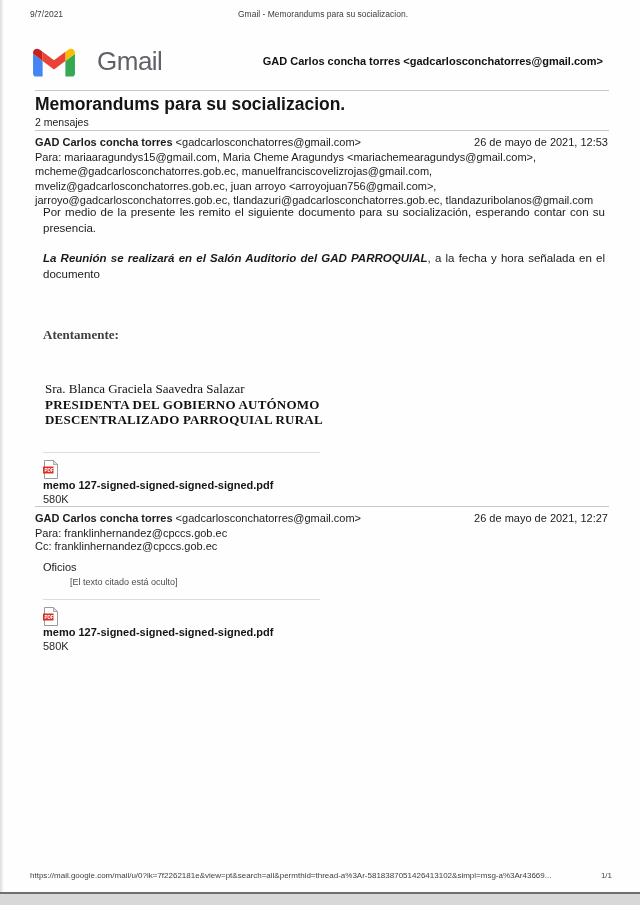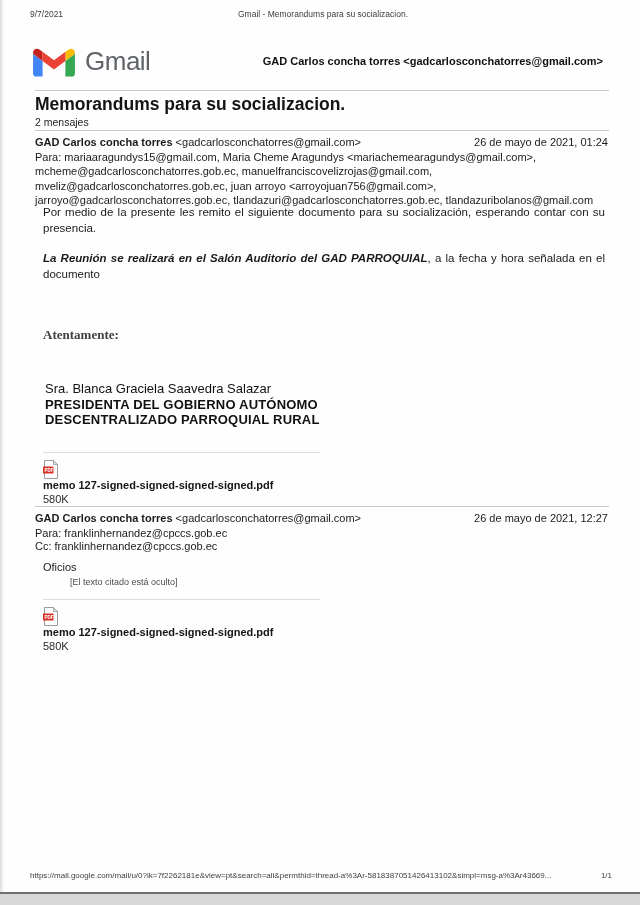--- a/index.html
+++ b/index.html
@@ -11,21 +11,21 @@
   .scan-left{position:absolute;left:0;top:0;width:4px;height:100%;
     background:linear-gradient(to right,rgba(120,120,120,.25),rgba(120,120,120,0));}
   .scan-bottom-line{position:absolute;left:0;top:892px;width:100%;height:2px;background:#6f6f6f;}
   .scan-bottom{position:absolute;left:0;top:894px;width:100%;height:11px;background:#d8d8d8;}
 
   .print-header{position:absolute;top:9px;left:30px;right:30px;height:14px;
     font-size:8.5px;color:#3c3c3c;}
   .print-date{position:absolute;left:0;top:0;}
   .print-title{position:absolute;left:0;right:0;text-align:center;top:0;padding-left:6px;}
 
-  .logo-row{position:absolute;top:44px;left:33px;height:34px;display:flex;align-items:center;}
+  .logo-row{position:absolute;top:44px;left:33px;height:34px;display:flex;align-items:center;gap:12px;}
   .logo-m{width:42px;height:31px;margin-right:10px;}
   .logo-text{font-size:26px;color:#5f6368;letter-spacing:-0.5px;}
   .account-line{position:absolute;top:55px;right:37px;font-size:11px;font-weight:bold;color:#111;}
 
   .hr-full{position:absolute;left:35px;right:31px;height:1px;background:#c9c9c9;}
   .hr-1{top:90px;}
   .hr-2{top:130px;}
   .hr-3{top:506px;}
 
   .thread-subject{position:absolute;top:94px;left:35px;font-size:17.5px;font-weight:bold;color:#141414;}
@@ -44,21 +44,21 @@
 
   .body-p{position:absolute;left:43px;width:562px;font-size:11.5px;line-height:15.5px;
     text-align:justify;color:#1a1a1a;}
   .body-p1{top:205px;}
   .body-p2{top:251px;}
   .meeting-bold{font-weight:bold;font-style:italic;}
 
   .closing{position:absolute;top:327px;left:43px;font-family:"Liberation Serif",serif;
     font-size:13px;font-weight:bold;color:#404040;}
 
-  .signature{position:absolute;top:381px;left:45px;font-family:Liberation Sans, sans-serif;
+  .signature{position:absolute;top:381px;left:45px;font-family:Liberation Serif, serif;
     font-size:13px;line-height:15.5px;color:#111;}
   .signature .sig-bold{font-weight:bold;letter-spacing:0.2px;}
 
   .att-divider{position:absolute;left:43px;width:277px;height:1px;background:#dcdcdc;}
   .att-div-1{top:452px;}
   .att-div-2{top:599px;}
 
   .attachment{position:absolute;left:43px;display:flex;align-items:flex-start;flex-direction:column;}
   .att-1{top:459px;}
   .att-2{top:606px;}
@@ -99,21 +99,21 @@
   <div class="hr-full hr-1"></div>
 
   <div class="thread-subject">Memorandums para su socializacion.</div>
   <div class="thread-count">2 mensajes</div>
 
   <div class="hr-full hr-2"></div>
 
   <div class="msg-header msg1-header">
     <span class="sender-name">GAD Carlos concha torres</span>
     <span>&lt;gadcarlosconchatorres@gmail.com&gt;</span>
-    <span class="msg-date">26 de mayo de 2021, 01:24</span>
+    <span class="msg-date">26 de mayo de 2021, 12:53</span>
   </div>
   <div class="recipients msg1-recipients">Para: mariaaragundys15@gmail.com, Maria Cheme Aragundys &lt;mariachemearagundys@gmail.com&gt;, mcheme@gadcarlosconchatorres.gob.ec, manuelfranciscovelizrojas@gmail.com, mveliz@gadcarlosconchatorres.gob.ec, juan arroyo &lt;arroyojuan756@gmail.com&gt;, jarroyo@gadcarlosconchatorres.gob.ec, tlandazuri@gadcarlosconchatorres.gob.ec, tlandazuribolanos@gmail.com</div>
 
   <div class="body-p body-p1">Por medio de la presente les remito el siguiente documento para su socialización, esperando contar con su presencia.</div>
   <div class="body-p body-p2">
     <span class="meeting-bold">La Reunión se realizará en el Salón Auditorio del GAD PARROQUIAL</span><span>, a la fecha y hora señalada en el documento</span>
   </div>
 
   <div class="closing">Atentamente:</div>
 

